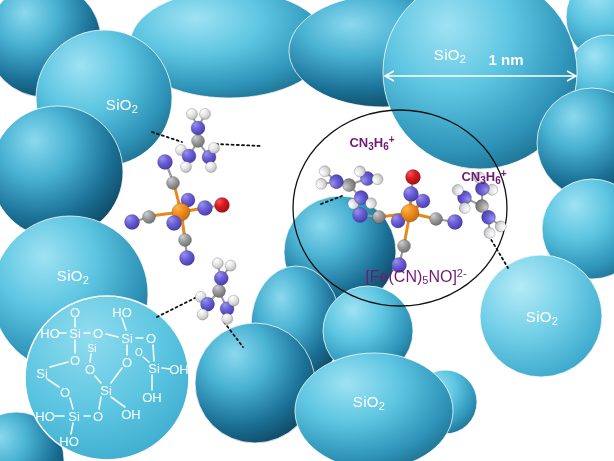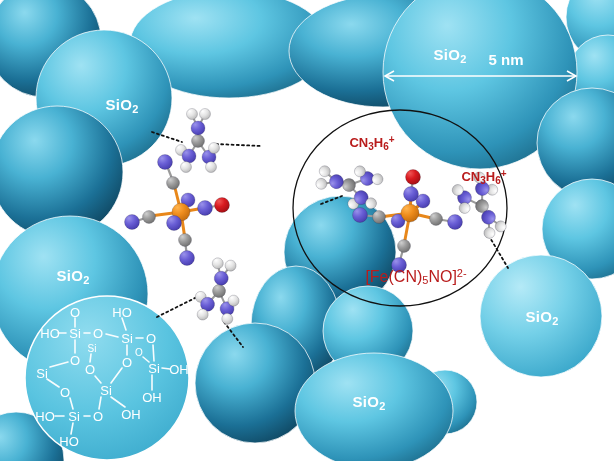--- a/index.html
+++ b/index.html
@@ -2,22 +2,22 @@
 <html><head>
 <meta charset="utf-8">
 <style>
   html,body{margin:0;padding:0;background:#fff;}
   #scene{position:relative;width:614px;height:461px;overflow:hidden;background:#fff;
          font-family:"Liberation Sans", sans-serif;}
   #scene svg{position:absolute;left:0;top:0;}
   .layer{position:absolute;left:0;top:0;width:100%;height:100%;pointer-events:none;}
   .lbl{position:absolute;transform:translate(-50%,-50%);white-space:nowrap;line-height:1;}
   .white{color:#ffffff;}
-  .dark{color:#b91c1c;}
-  .sio2{font-size:15px;font-weight:700;letter-spacing:.3px;}
+  .dark{color:#701a75;}
+  .sio2{font-size:15px;font-weight:400;letter-spacing:.3px;}
   .sio2 sub{font-size:11px;}
   .scalebar{font-size:15px;font-weight:700;}
   .formula{font-size:13px;font-weight:700;}
   .formula sub{font-size:10px;}
   .formula sup{font-size:10px;}
   .fe-formula{font-size:16px;font-weight:400;}
   .fe-formula sub{font-size:11px;}
   .fe-formula sup{font-size:11px;}
   .nlbl{position:absolute;transform:translate(-50%,-50%);color:#fff;font-size:13px;
         font-weight:400;white-space:nowrap;}
@@ -270,21 +270,21 @@
       <span class="nlbl" style="left: 106px; top: 390px;">Si</span>
       <span class="nlbl" style="left: 152px; top: 397px;">OH</span>
       <span class="nlbl" style="left: 45px; top: 416px;">HO</span>
       <span class="nlbl" style="left: 74px; top: 416px;">Si</span>
       <span class="nlbl" style="left: 98px; top: 416px;">O</span>
       <span class="nlbl" style="left: 131px; top: 414px;">OH</span>
       <span class="nlbl" style="left: 69px; top: 441px;">HO</span>
     </div>
 
 <div class="layer">
-  <div class="lbl white scalebar" style="left:506px;top:59px">5 nm</div>
+  <div class="lbl white scalebar" style="left:506px;top:59px">1 nm</div>
 
   <div class="lbl dark formula" style="left:372px;top:143px"><span>CN</span><sub>3</sub><span>H</span><sub>6</sub><sup>+</sup></div>
 
   <div class="lbl dark formula" style="left:484px;top:177px"><span>CN</span><sub>3</sub><span>H</span><sub>6</sub><sup>+</sup></div>
 
   <div class="lbl dark fe-formula" style="left:416px;top:277px"><span>[Fe(CN)</span><sub>5</sub><span>NO]</span><sup>2-</sup></div>
 </div>
 
 </div>
 

